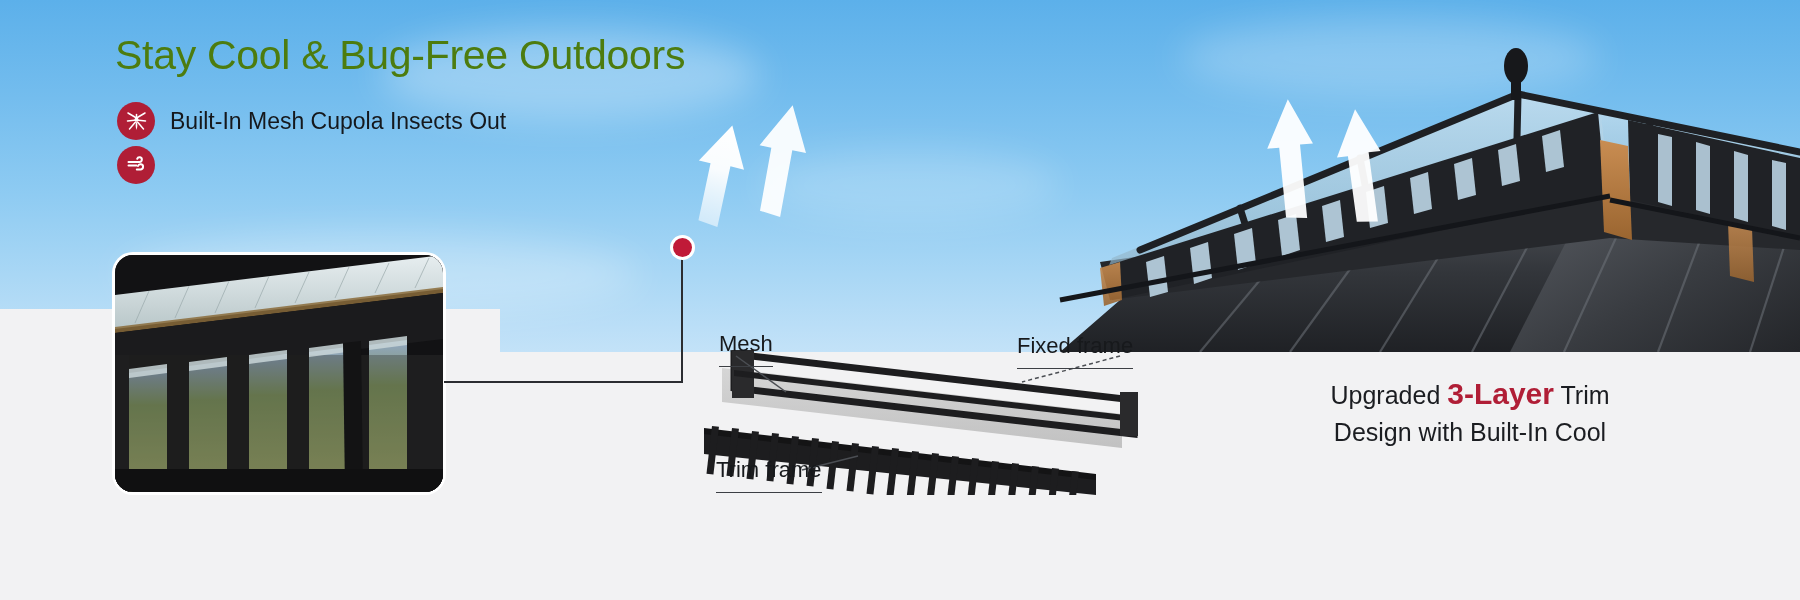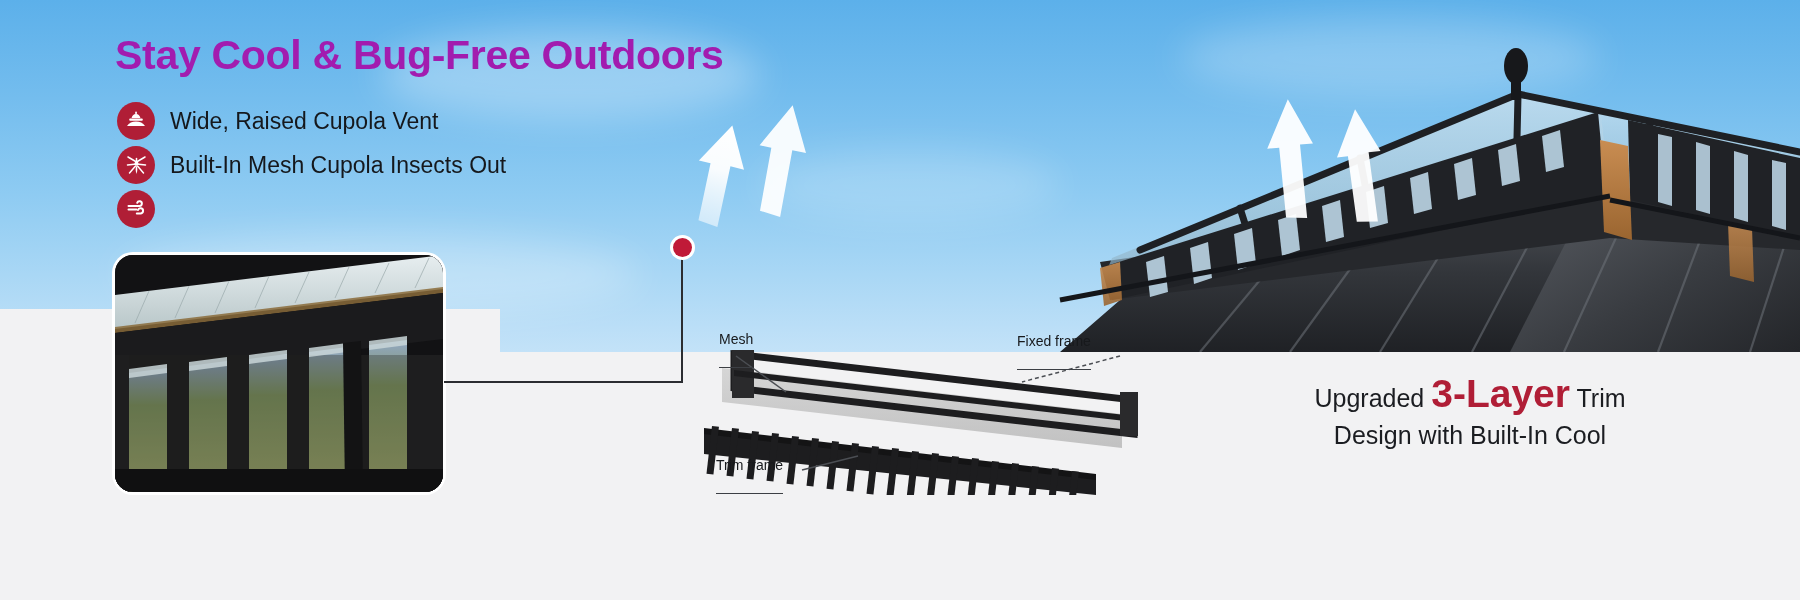--- a/index.html
+++ b/index.html
@@ -14,22 +14,22 @@
   .c1{left:380px;top:30px;width:380px;height:90px;}
   .c2{left:1180px;top:18px;width:420px;height:80px;background:rgba(255,255,255,.22);}
   .c3{left:760px;top:150px;width:300px;height:70px;background:rgba(255,255,255,.18);}
   .c4{left:120px;top:235px;width:520px;height:80px;background:rgba(255,255,255,.25);}
 
   
   .bottomband{position:absolute;left:0;top:309px;width:500px;height:291px;background:#f2f2f3;}
   .bottomband2{position:absolute;left:0;top:352px;width:1800px;height:248px;background:#f2f2f3;}
 
   
-  .headline{position:absolute;left:115px;top:32px;font-size:41px;font-weight:bold;
-            color:#a21caf;letter-spacing:-.3px;white-space:nowrap;}
+  .headline{position:absolute;left:115px;top:32px;font-size:41px;font-weight:normal;
+            color:#4d7c0f;letter-spacing:-.3px;white-space:nowrap;}
 
   
   .bullets{position:absolute;left:117px;top:99px;}
   .brow{display:flex;align-items:center;height:44px;margin-bottom:0px;}
   .bdot{width:38px;height:38px;border-radius:50%;background:#b01e36;
         display:flex;align-items:center;justify-content:center;flex:0 0 38px;}
   .bdot svg{display:block;}
   .btext{margin-left:15px;font-size:23px;color:#15181c;white-space:nowrap;}
 
   
@@ -43,31 +43,31 @@
   .hotdot{position:absolute;left:673px;top:238px;width:19px;height:19px;border-radius:50%;
           background:#c01a38;box-shadow:0 0 0 3px #ffffff;}
 
   
   .roofwrap{position:absolute;left:500px;top:0px;width:1300px;height:352px;overflow:hidden;}
   .arrow{position:absolute;}
 
   
   .diagram{position:absolute;left:690px;top:330px;width:470px;height:165px;}
 
-  .dlabel{position:absolute;font-size:14px;color:#17191c;white-space:nowrap;
-          padding-bottom:20px;border-bottom:1.6px solid #3c3f44;}
+  .dlabel{position:absolute;font-size:22px;color:#17191c;white-space:nowrap;
+          padding-bottom:9px;border-bottom:1.6px solid #3c3f44;}
   .lbl-mesh{left:719px;top:331px;}
   .lbl-fixed{left:1017px;top:333px;}
   .lbl-trim{left:716px;top:457px;}
   .leaders{position:absolute;left:690px;top:330px;width:480px;height:170px;}
 
   
   .promo{position:absolute;left:1190px;top:375px;width:560px;text-align:center;
          font-size:25px;color:#1b1d21;line-height:37px;}
-  .promo .big{color:#b01e36;font-size:39px;font-weight:bold;}
+  .promo .big{color:#b01e36;font-size:30px;font-weight:bold;}
 </style>
 </head>
 <body>
 
 <div class="stage">
 
   <div class="sky">
     <div class="cloud c1"></div>
     <div class="cloud c2"></div>
     <div class="cloud c3"></div>
@@ -189,31 +189,20 @@
     </svg>
   </div>
 
   <div class="bottomband2"></div>
   <div class="bottomband"></div>
 
   <div class="headline">Stay Cool &amp; Bug-Free Outdoors</div>
 
   <div class="bullets">
 
-    <div class="brow">
-      <span class="bdot">
-        <svg width="24" height="24" viewBox="0 0 24 24">
-          <path d="M12 5 C9.5 5 8 7 7.6 9 L16.4 9 C16 7 14.5 5 12 5 Z" fill="#fff"></path>
-          <rect x="5.2" y="9.6" width="13.6" height="2.1" rx="1" fill="#fff"></rect>
-          <path d="M3 17 C5 13.6 8.2 12.4 12 12.4 C15.8 12.4 19 13.6 21 17 Z" fill="#fff"></path>
-          <rect x="11.2" y="2.6" width="1.7" height="2.6" rx=".8" fill="#fff"></rect>
-        </svg>
-      </span>
-      <span class="btext">Wide, Raised Cupola Vent</span>
-    </div>
 
     <div class="brow">
       <span class="bdot">
         <svg width="25" height="25" viewBox="0 0 25 25">
           <g stroke="#fff" stroke-width="1.5" stroke-linecap="round" fill="none">
             <line x1="12.5" y1="9" x2="4" y2="4"></line>
               <line x1="12.5" y1="9" x2="21" y2="4"></line>
             <line x1="12.5" y1="11" x2="3.5" y2="12"></line>
               <line x1="12.5" y1="11" x2="21.5" y2="12"></line>
             <line x1="11.5" y1="13" x2="5.5" y2="20"></line>

